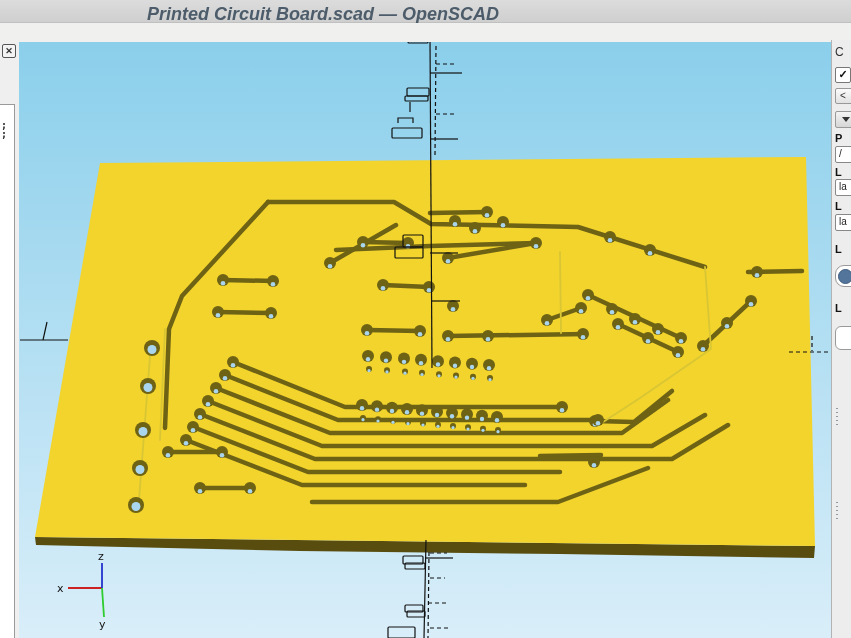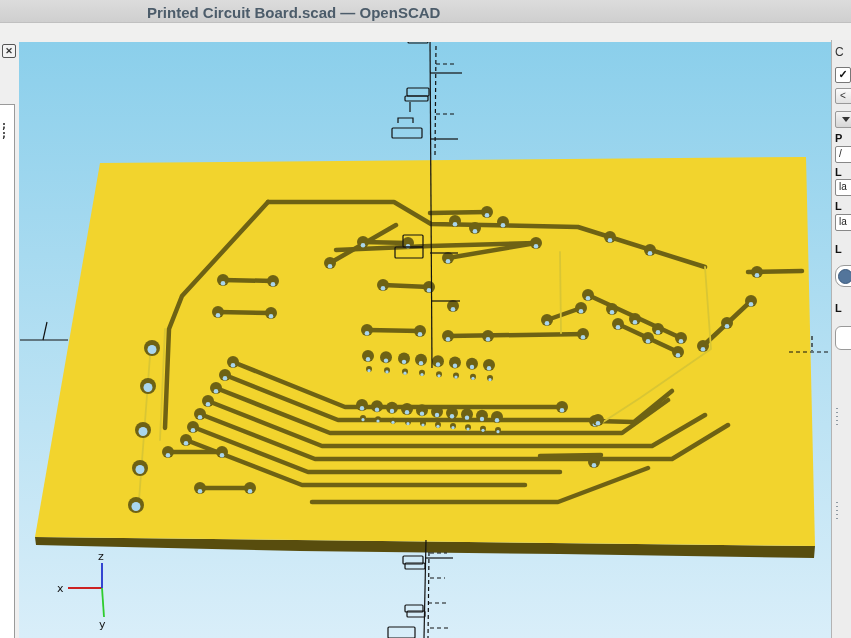--- a/index.html
+++ b/index.html
@@ -1,22 +1,22 @@
 <!DOCTYPE html>
 <html><head>
 <meta charset="utf-8">
 <style>
   html,body{margin:0;padding:0;}
   body{width:851px;height:638px;position:relative;overflow:hidden;
        font-family:"Liberation Sans",sans-serif;background:#efefef;}
   
   .titlebar{position:absolute;left:0;top:0;width:851px;height:22px;
             background:linear-gradient(#dcdcdc,#cfcfcf);border-bottom:1px solid #c0c0c0;}
-  .title-text{position:absolute;left:147px;top:4px;font-size:15px;font-weight:700;
-              color:#4c5c6a;white-space:nowrap;}
+  .title-text{position:absolute;left:147px;top:4px;font-size:18px;font-weight:700;
+              color:#4c5c6a;white-space:nowrap;font-style:italic;}
   
   .menustrip{position:absolute;left:0;top:23px;width:851px;height:19px;background:#f0f0ef;}
   
   .left-sliver{position:absolute;left:0;top:42px;width:19px;height:596px;background:#efefef;}
   .editor-white{position:absolute;left:0;top:62px;width:14px;height:534px;background:#ffffff;
                 border-top:1px solid #9a9a9a;border-right:1px solid #9a9a9a;overflow:hidden;}
   .editor-code{position:absolute;left:1px;top:16px;font-family:"DejaVu Sans Mono",monospace;
                font-size:10px;line-height:9px;font-weight:bold;color:#333;white-space:pre;}
   .dock-close{position:absolute;left:2px;top:2px;width:12px;height:12px;border:1px solid #555;
               border-radius:2px;background:#f3f3f3;color:#333;font-size:9px;line-height:12px;

